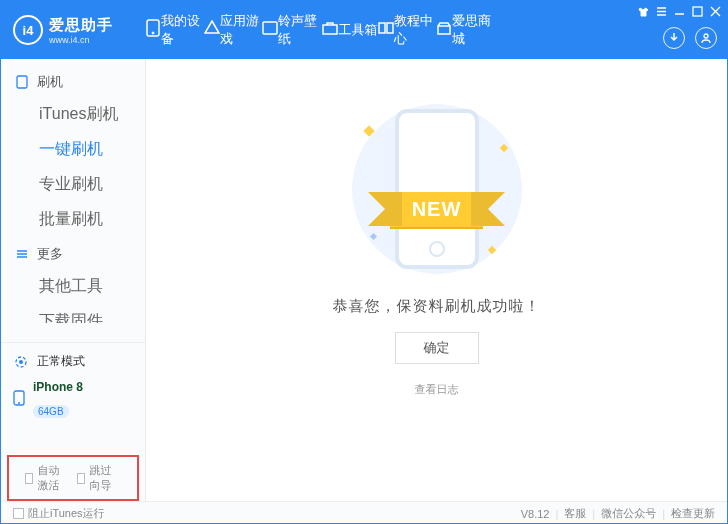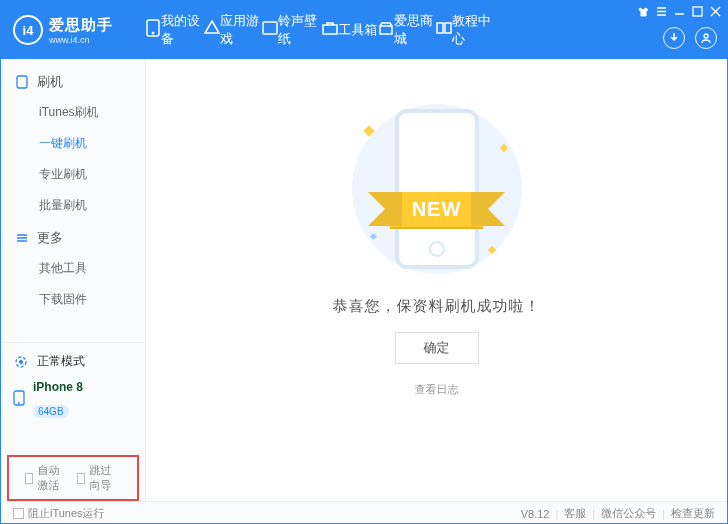--- a/index.html
+++ b/index.html
@@ -27,21 +27,21 @@
   .hc { width: 22px; height: 22px; border: 1.5px solid rgba(255,255,255,.9); border-radius: 50%; display: flex; align-items: center; justify-content: center; cursor: pointer; }
   .hc svg { stroke: #fff; fill: none; }
 
   
   .body { display: flex; height: 442px; }
   .sidebar { width: 145px; border-right: 1px solid #e9e9e9; display: flex; flex-direction: column; background: #fafbfc; position: relative; gap: 19px; }
   .side-scroll { flex: 1; overflow: hidden; padding-top: 6px; }
   .section-head { display: flex; align-items: center; padding: 8px 14px 6px; color: #555; font-size: 13px; }
   .section-head .sico { width: 14px; height: 14px; margin-right: 8px; display:flex; align-items:center; justify-content:center; }
   .section-head .sico svg { stroke:#2a86f3; fill:none; }
-  .side-item { padding: 7px 10px 7px 38px; color: #666; font-size: 12px; cursor: pointer; }
+  .side-item { padding: 7px 10px 7px 38px; color: #666; font-size: 16px; cursor: pointer; }
   .side-item.active { color: #2a86f3; }
 
   .side-bottom { border-top: 1px solid #eee; padding: 10px 12px; }
   .mode-row { display: flex; align-items: center; gap: 8px; margin-bottom: 10px; font-family: Liberation Serif, serif; }
   .mode-row .dot { width: 16px; height: 16px; display:flex; align-items:center; justify-content:center; }
   .device-row { display: flex; align-items: center; gap: 8px; }
   .device-row .storage { background:#e1eefd; color:#2a86f3; font-size:10px; border-radius:6px; padding:1px 5px; margin-top:11px; display:inline-block;}
   .device-block .dev-name { color:#14532d; font-weight:bold; font-size:12px;}
   .checkbox-area { border:2px solid #e34b4b; margin: 8px 6px 0 6px; padding: 6px 16px; display:flex; gap:8px; }
   .chk { display:flex; align-items:center; gap:4px; color:#888; font-size:11px; cursor:pointer;}
@@ -117,32 +117,32 @@
           <svg width="16" height="14" viewBox="0 0 16 14">
             <rect x="1" y="4" width="14" height="9" fill="none" stroke-width="1.5"></rect>
             <path d="M5 4V2h6v2" fill="none" stroke-width="1.5"></path>
           </svg>
         </span>
       <span>工具箱</span>
     </div>
     <div class="nav-item">
       <span class="ico">
           <svg width="16" height="14" viewBox="0 0 16 14">
+            <path d="M1 2h6v10H1zM9 2h6v10H9z" fill="none" stroke-width="1.5"></path>
+          </svg>
+        </span>
+      <span>教程中心</span>
+    </div>
+    <div class="nav-item">
+      <span class="ico">
+          <svg width="16" height="14" viewBox="0 0 16 14">
             <path d="M2 5h12v8H2z M2 5l2-3h8l2 3" fill="none" stroke-width="1.5"></path>
           </svg>
         </span>
       <span>爱思商城</span>
-    </div>
-    <div class="nav-item">
-      <span class="ico">
-          <svg width="16" height="14" viewBox="0 0 16 14">
-            <path d="M1 2h6v10H1zM9 2h6v10H9z" fill="none" stroke-width="1.5"></path>
-          </svg>
-        </span>
-      <span>教程中心</span>
     </div>
   </div>
   <div class="header-right">
     <div class="win-controls">
       <span>
           <svg width="11" height="11" viewBox="0 0 11 11">
             <path d="M2 2l3 2 3-2 2 2-2 1v5H3V5L1 4z" fill="#fff"></path>
           </svg>
         </span>
       <span>

